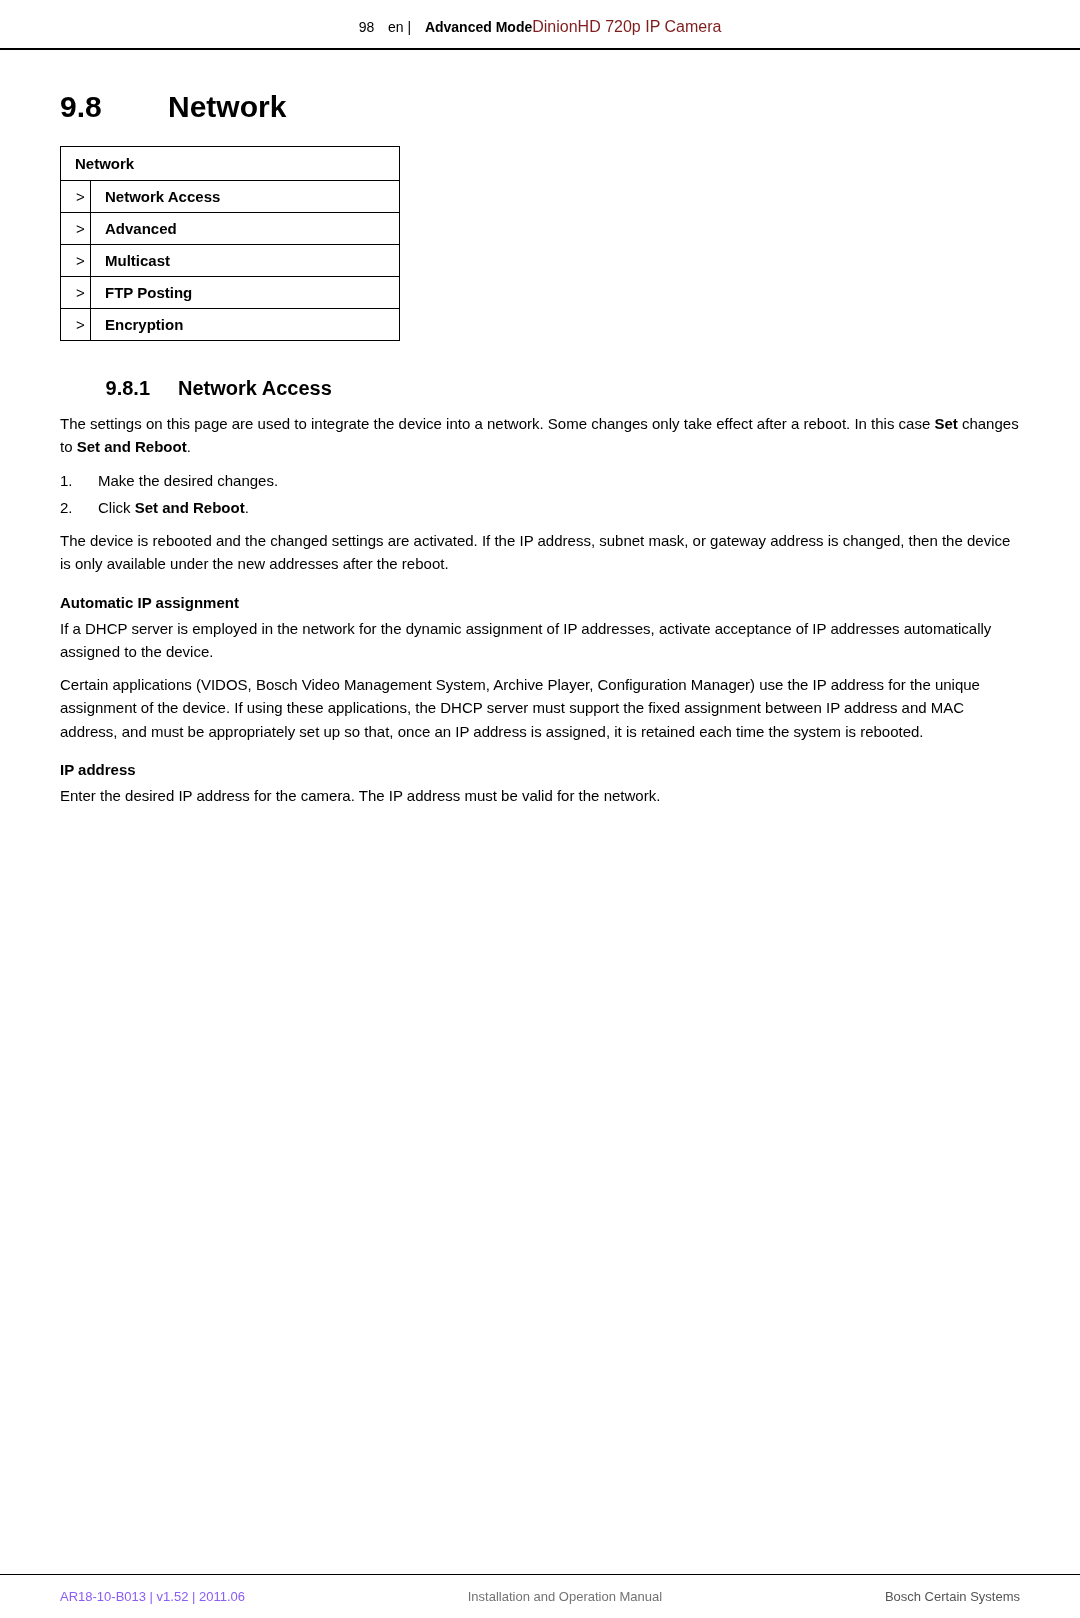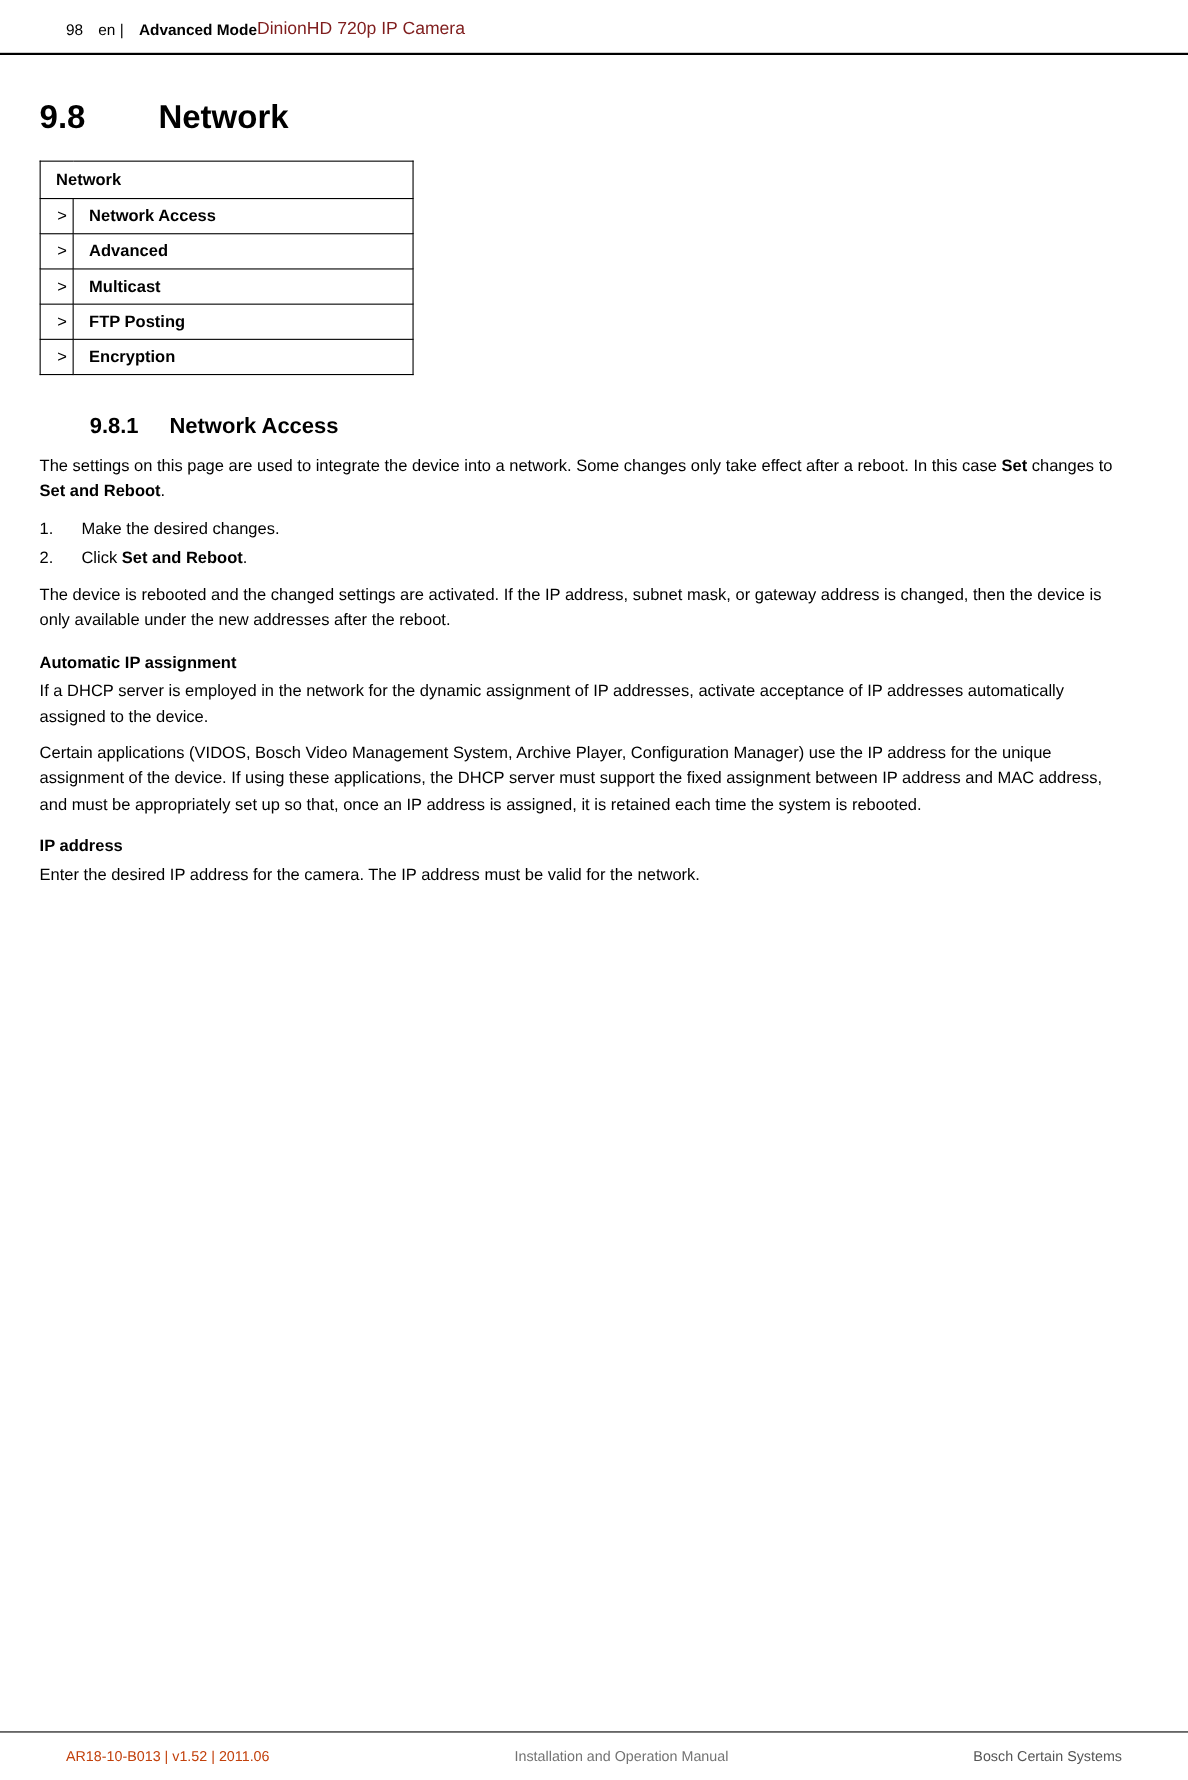--- a/index.html
+++ b/index.html
@@ -22,21 +22,21 @@
       width: 1080px;
       min-height: 1618px;
       padding: 0;
       display: flex;
       flex-direction: column;
     }
 
     
     .page-header {
       display: flex;
-      justify-content: flex-start;
+      justify-content: center;
       align-items: center;
       padding: 18px 60px 12px 60px;
       border-bottom: 2px solid #000;
     }
 
     .header-left {
       font-size: 14px;
     }
 
     .header-left .page-num {
@@ -52,21 +52,21 @@
     }
 
     .header-right {
       font-size: 16px;
       color: #7f1d1d;
     }
 
     
     .main-content {
       flex: 1;
-      padding: 30px 60px 80px 36px;
+      padding: 30px 60px 80px 60px;
     }
 
     
     .section-title {
       display: flex;
       align-items: baseline;
       margin-bottom: 22px;
       margin-top: 10px;
     }
 
@@ -189,21 +189,21 @@
       justify-content: space-between;
       align-items: center;
       position: absolute;
       bottom: 0;
       left: 0;
       right: 0;
     }
 
     .footer-left {
       font-size: 13px;
-      color: #c2410c;
+      color: #8b5cf6;
     }
 
     .footer-center {
       font-size: 13px;
       color: #737373;
     }
 
     .footer-right {
       font-size: 13px;
       color: #555;

